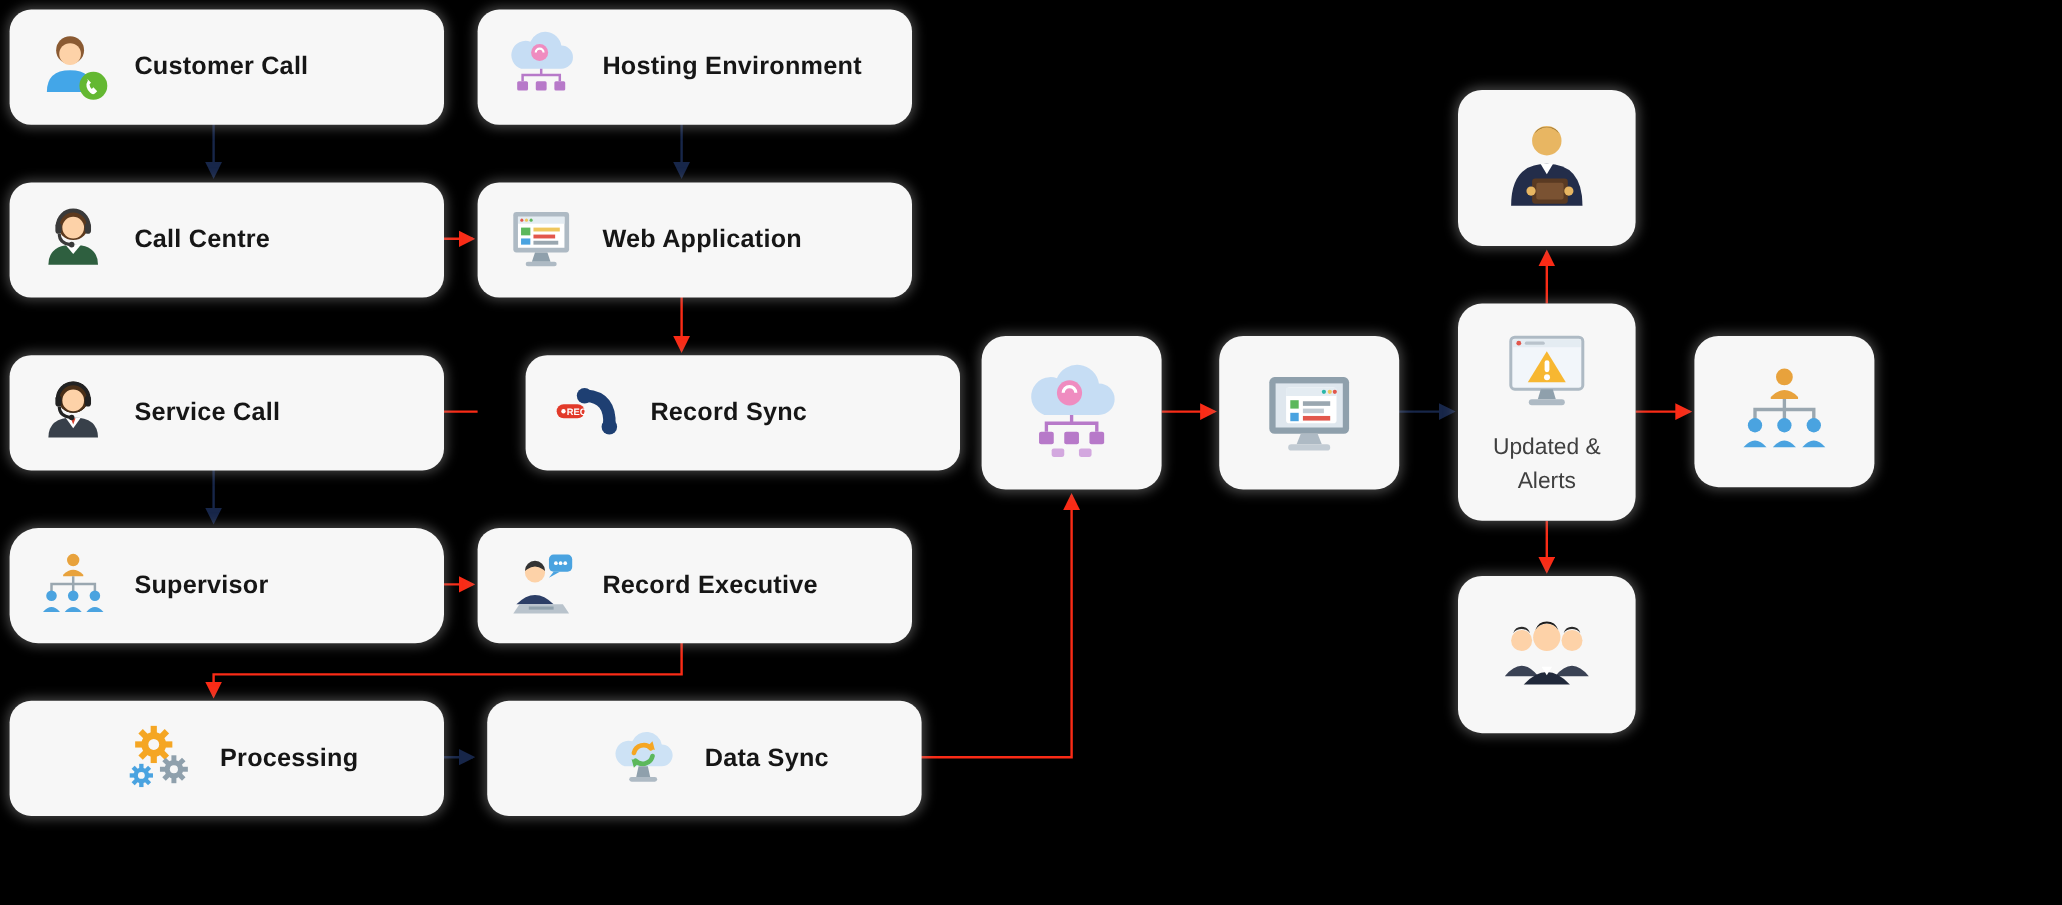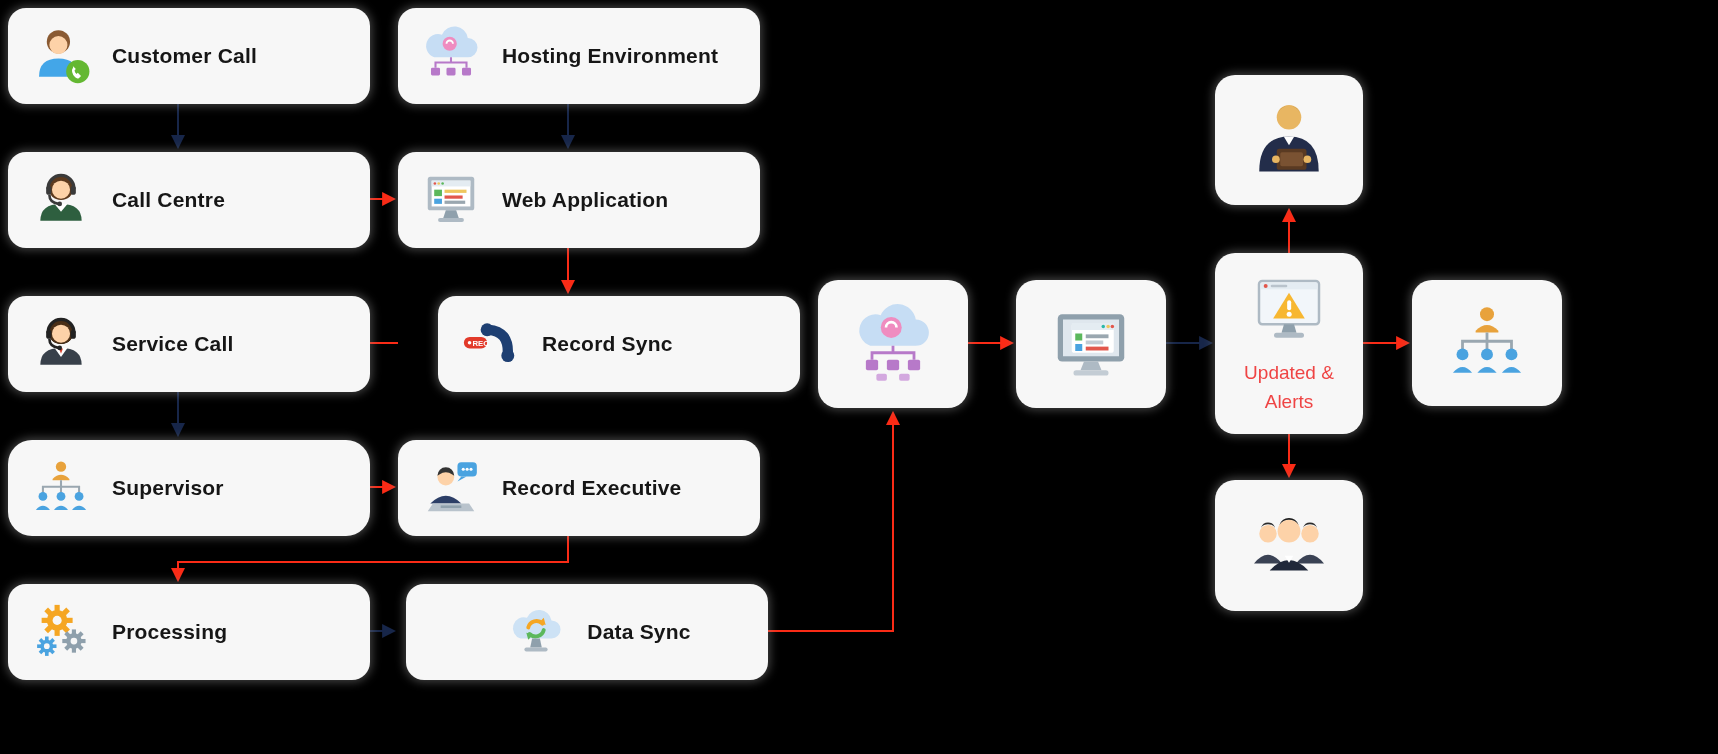--- a/index.html
+++ b/index.html
@@ -15,26 +15,26 @@
     display:flex;align-items:center;
   }
   .node.wide{width:340px;height:96px;padding-left:22px;gap:20px;}
   .node .icon{width:62px;height:62px;flex:0 0 auto;display:flex;align-items:center;justify-content:center;}
   .node .icon svg{width:100%;height:100%;}
   .node .label{font-size:21px;font-weight:700;color:#161616;letter-spacing:.2px;}
   .node.square{justify-content:center;border-radius:20px;}
   .node.square .icon{width:84px;height:84px;}
   .node.tall{flex-direction:column;justify-content:center;gap:8px;border-radius:20px;}
   .node.tall .icon{width:80px;height:80px;}
-  .node.tall .label2{font-size:19px;font-weight:400;color:#ef4444;text-align:center;line-height:1.5;width:112px;}
+  .node.tall .label2{font-size:19px;font-weight:400;color:#404040;text-align:center;line-height:1.5;width:112px;}
   #n-customer-call{left:8px;top:8px;}
   #n-call-centre{left:8px;top:152px;}
   #n-service-call{left:8px;top:296px;}
   #n-supervisor{left:8px;top:440px;border-radius:24px;}
-  #n-processing{left:8px;top:584px;}
+  #n-processing{left:8px;top:584px;justify-content:center;}
   #n-hosting{left:398px;top:8px;}
   #n-webapp{left:398px;top:152px;padding-left:22px;}
   #n-record{left:398px;top:296px;margin-left:40px;}
   #n-service-exec{left:398px;top:440px;}
   #n-datasync{left:406px;top:584px;justify-content:center;}
   #n-cloudnet{left:818px;top:280px;width:150px;height:128px;}
   #n-computer{left:1016px;top:280px;width:150px;height:128px;}
   #n-alerts{left:1215px;top:253px;width:148px;height:181px;}
   #n-manager{left:1215px;top:75px;width:148px;height:130px;}
   #n-hier{left:1412px;top:280px;width:150px;height:126px;}

